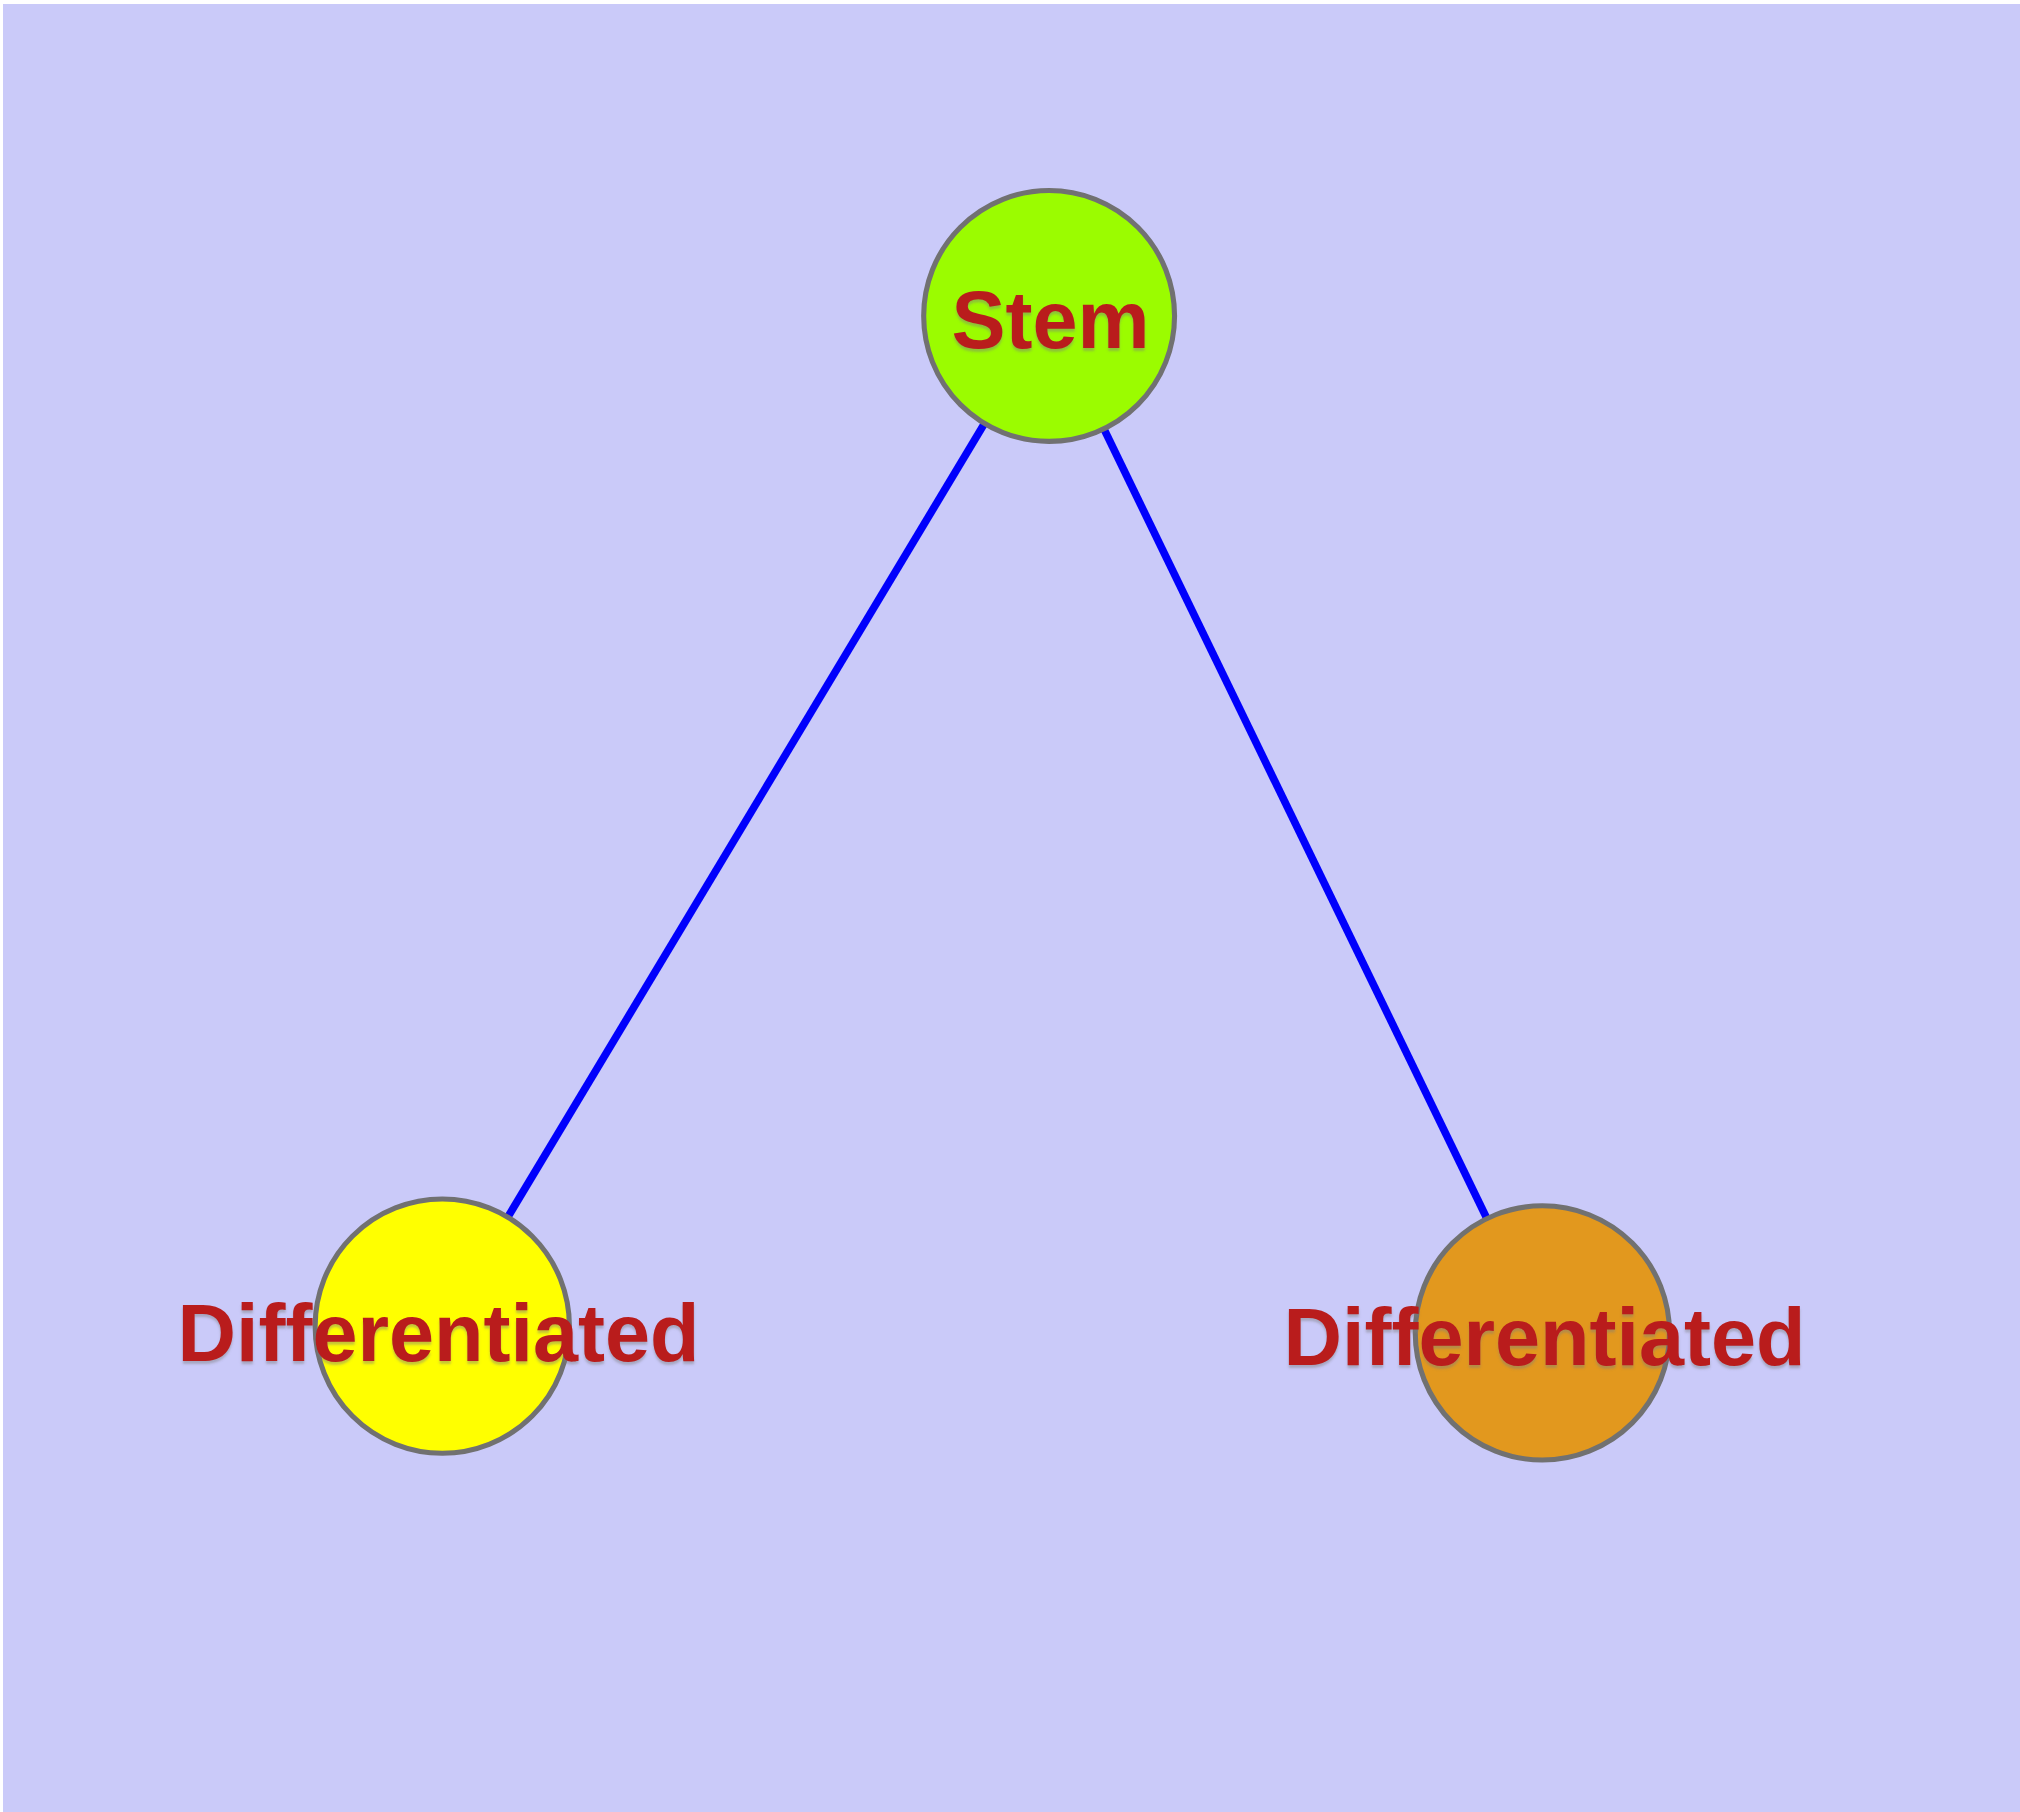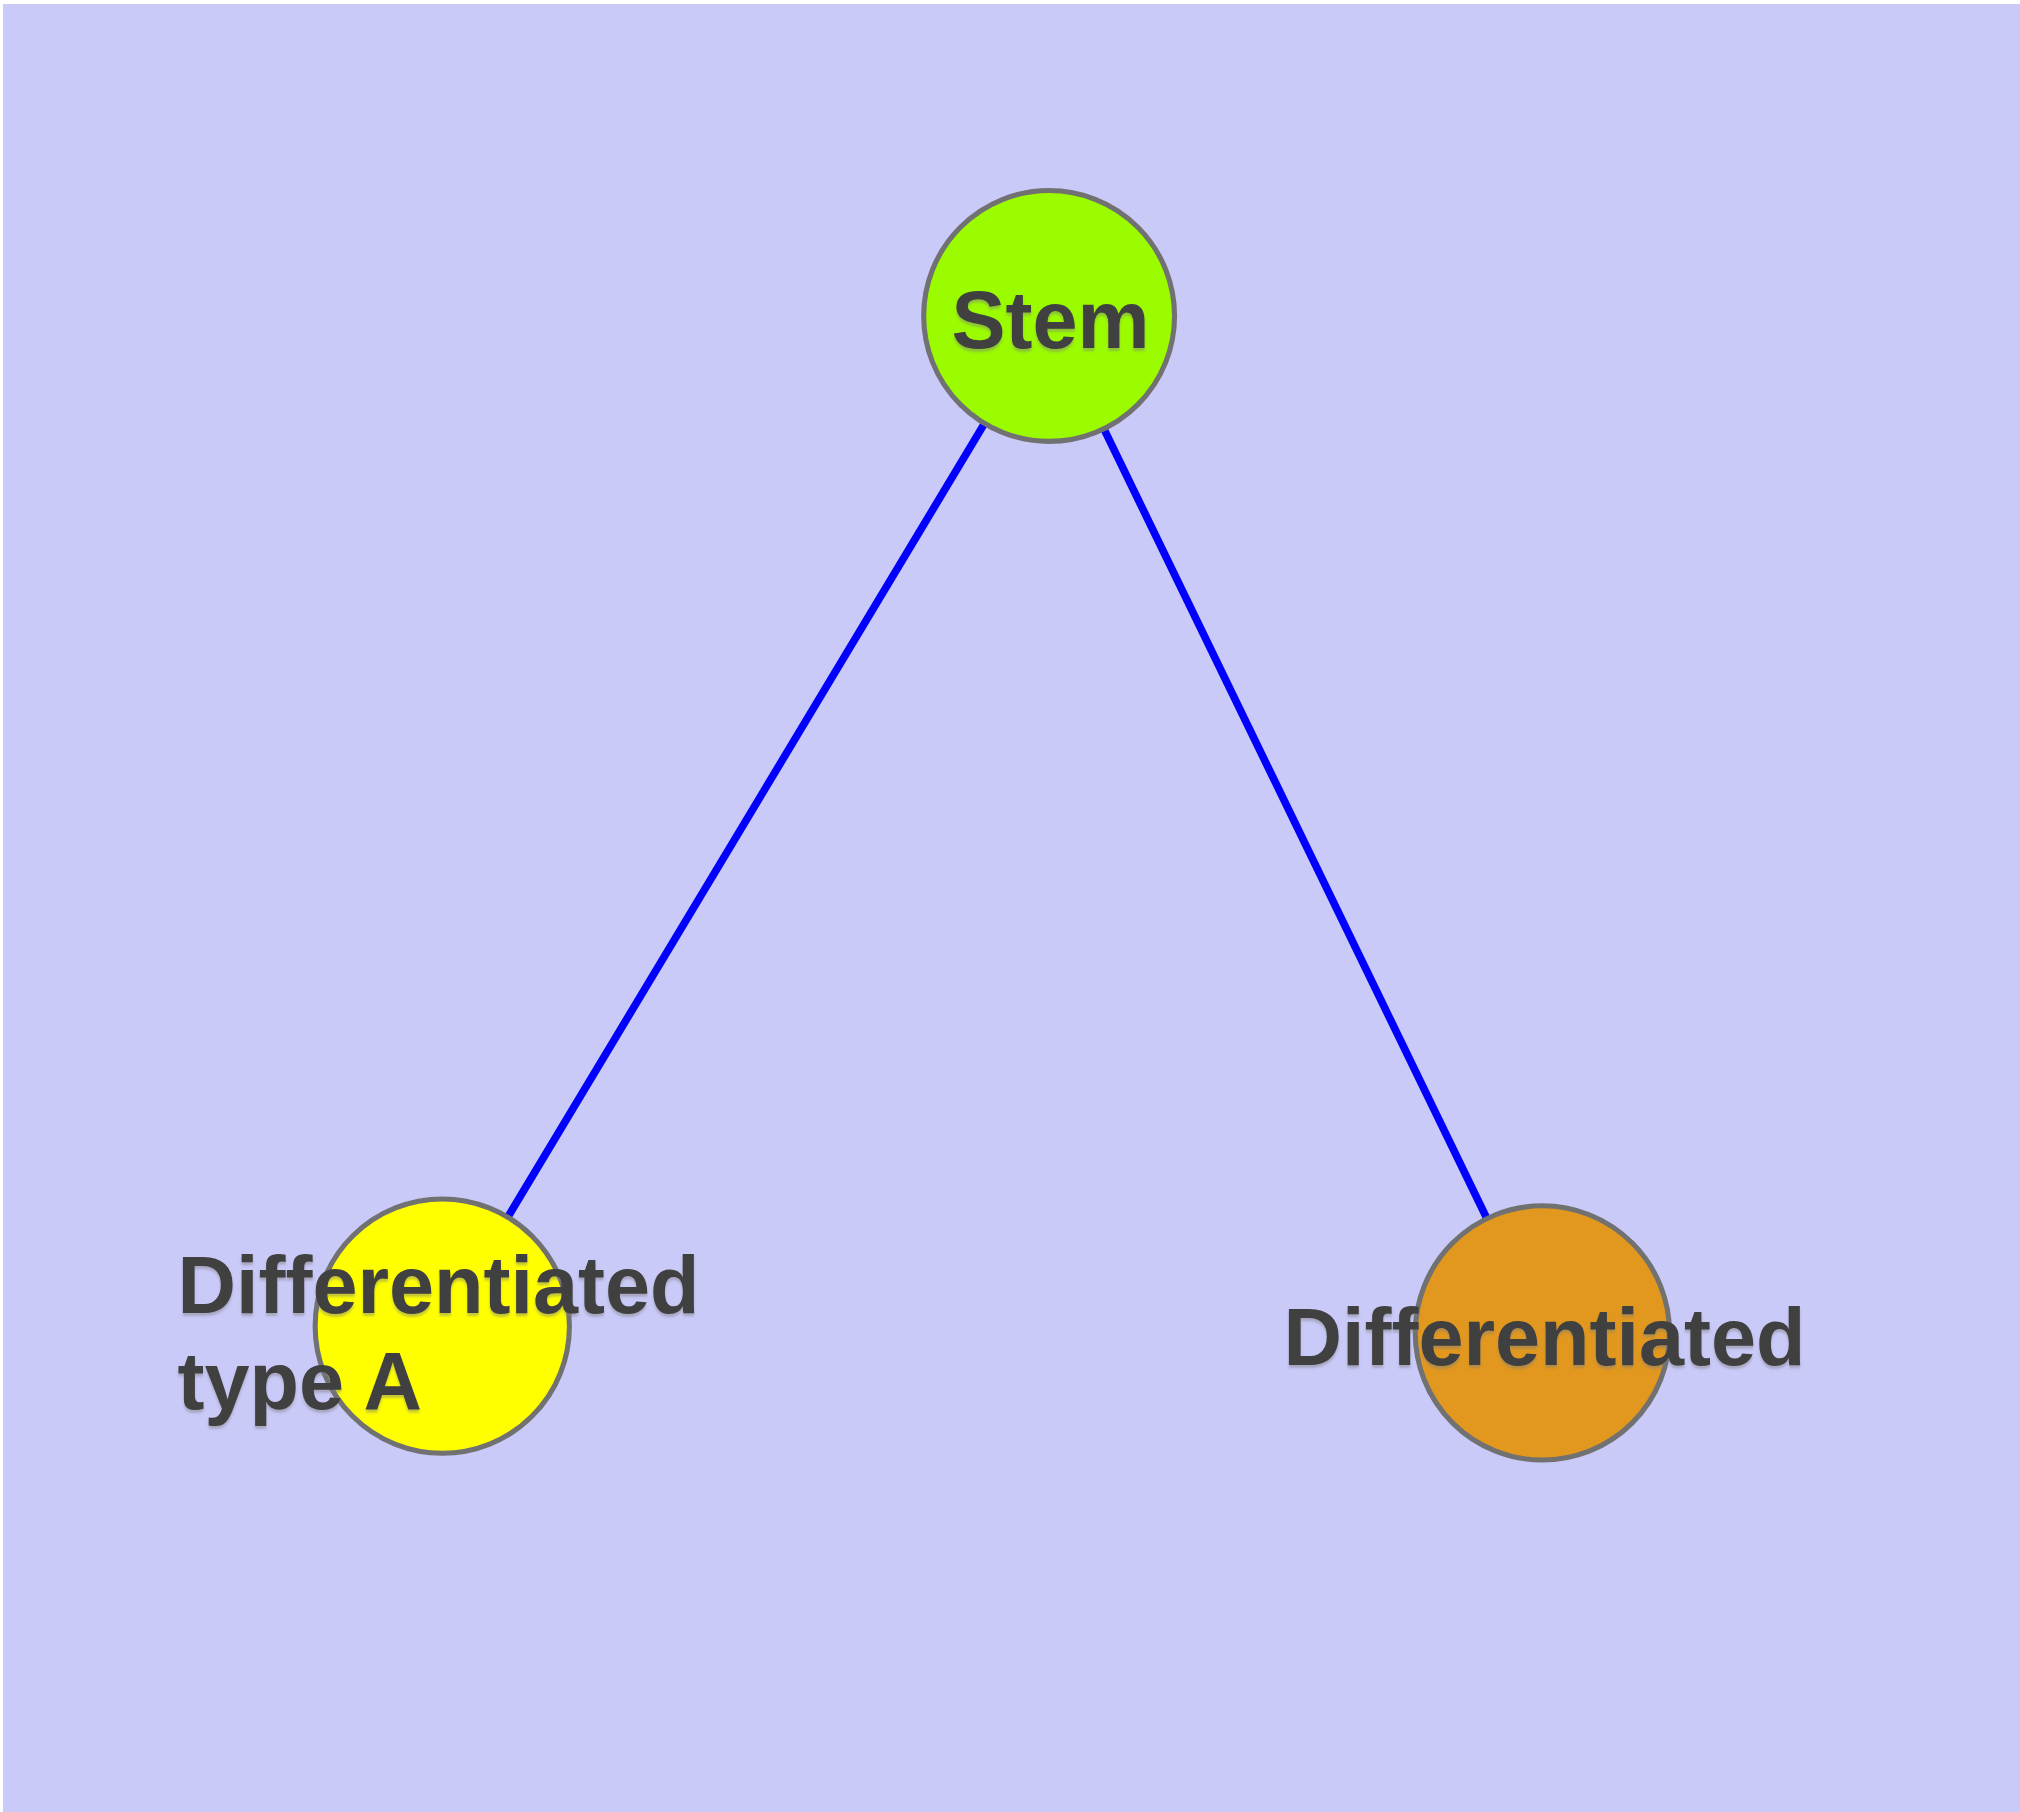--- a/index.html
+++ b/index.html
@@ -29,23 +29,23 @@
     left: 0;
     width: 100%;
     height: 100%;
     display: block;
   }
   .node-label {
     position: absolute;
     transform: translate(-50%, -50%);
     display: flex;
     flex-direction: column;
-    align-items: flex-start;
+    align-items: flex-end;
     justify-content: center;
-    color: #404040;
+    color: #b91c1c;
     font-weight: bold;
     font-size: 81px;
     line-height: 96px;
     white-space: nowrap;
     text-align: center;
     text-shadow: 0px 2.5px 2.5px rgba(125,125,125,0.45);
     pointer-events: none;
   }
   .label-stem   { left: 1048px; top: 316px;  }
   .label-type-a { left: 436px;  top: 1329px; }
@@ -70,21 +70,20 @@
         <circle cx="1816" cy="1568" r="150" stroke="#717171" stroke-width="6" fill="#E2981E"></circle>
       </g>
     </svg>
 
     <div class="node-label label-stem">
       <span>Stem</span>
     </div>
 
     <div class="node-label label-type-a">
       <span>Differentiated</span>
-      <span>type A</span>
     </div>
 
     <div class="node-label label-type-b">
       <span>Differentiated</span>
     </div>
 
   </div>
 </div>
 
 

